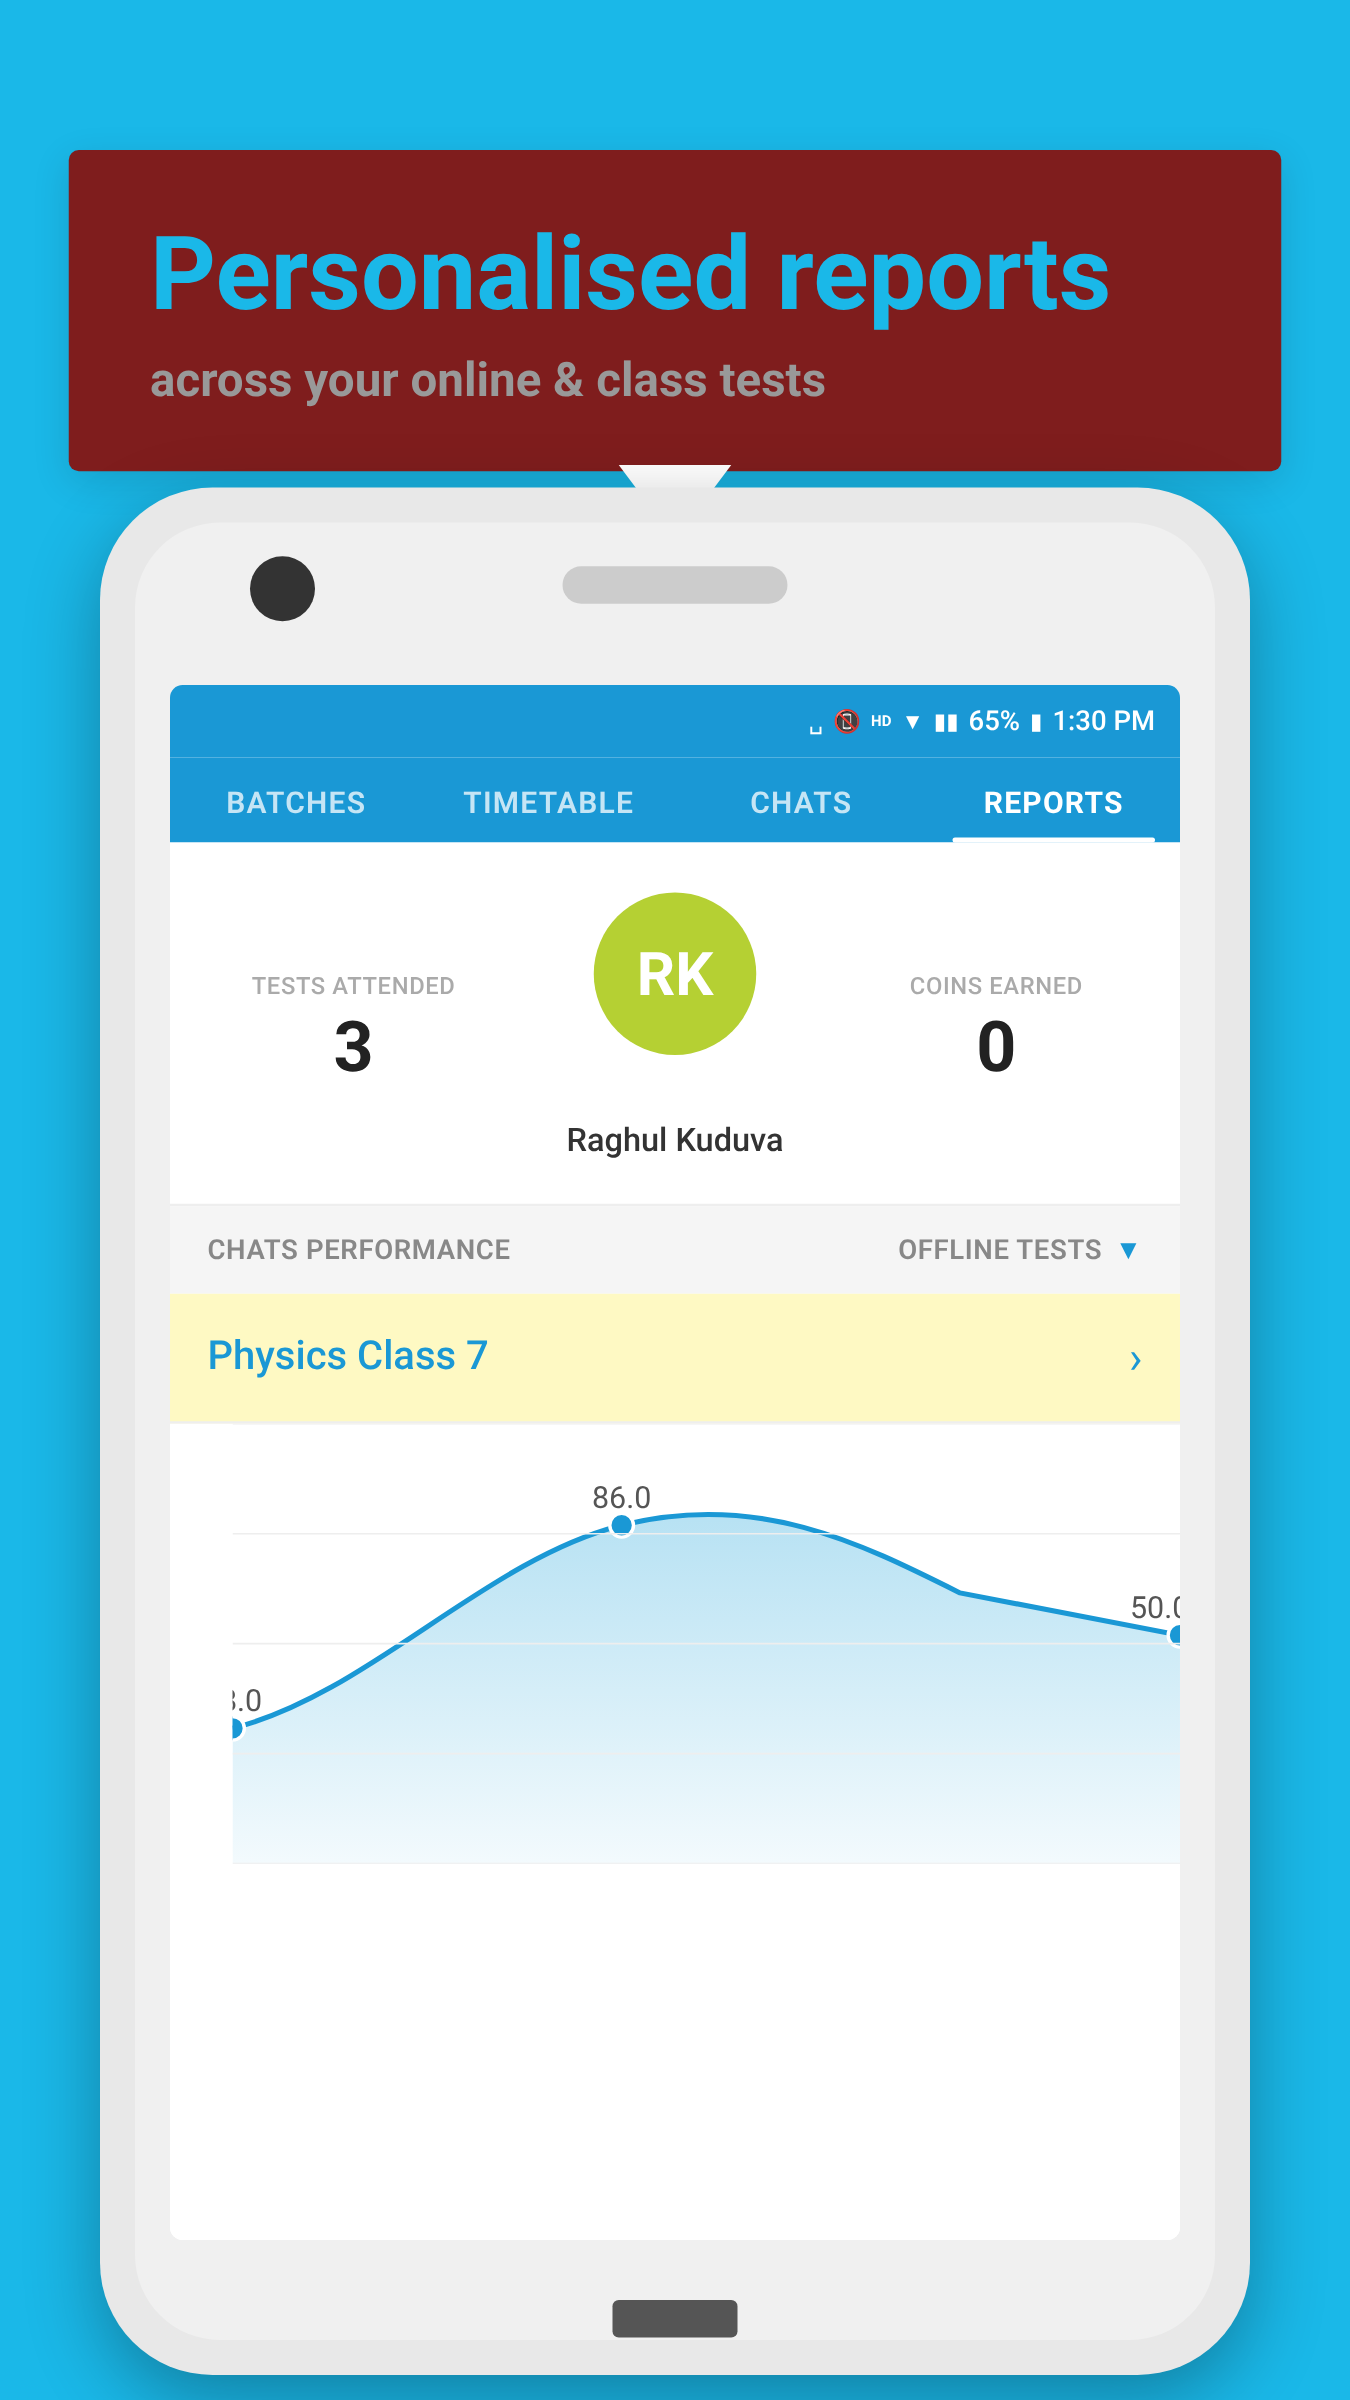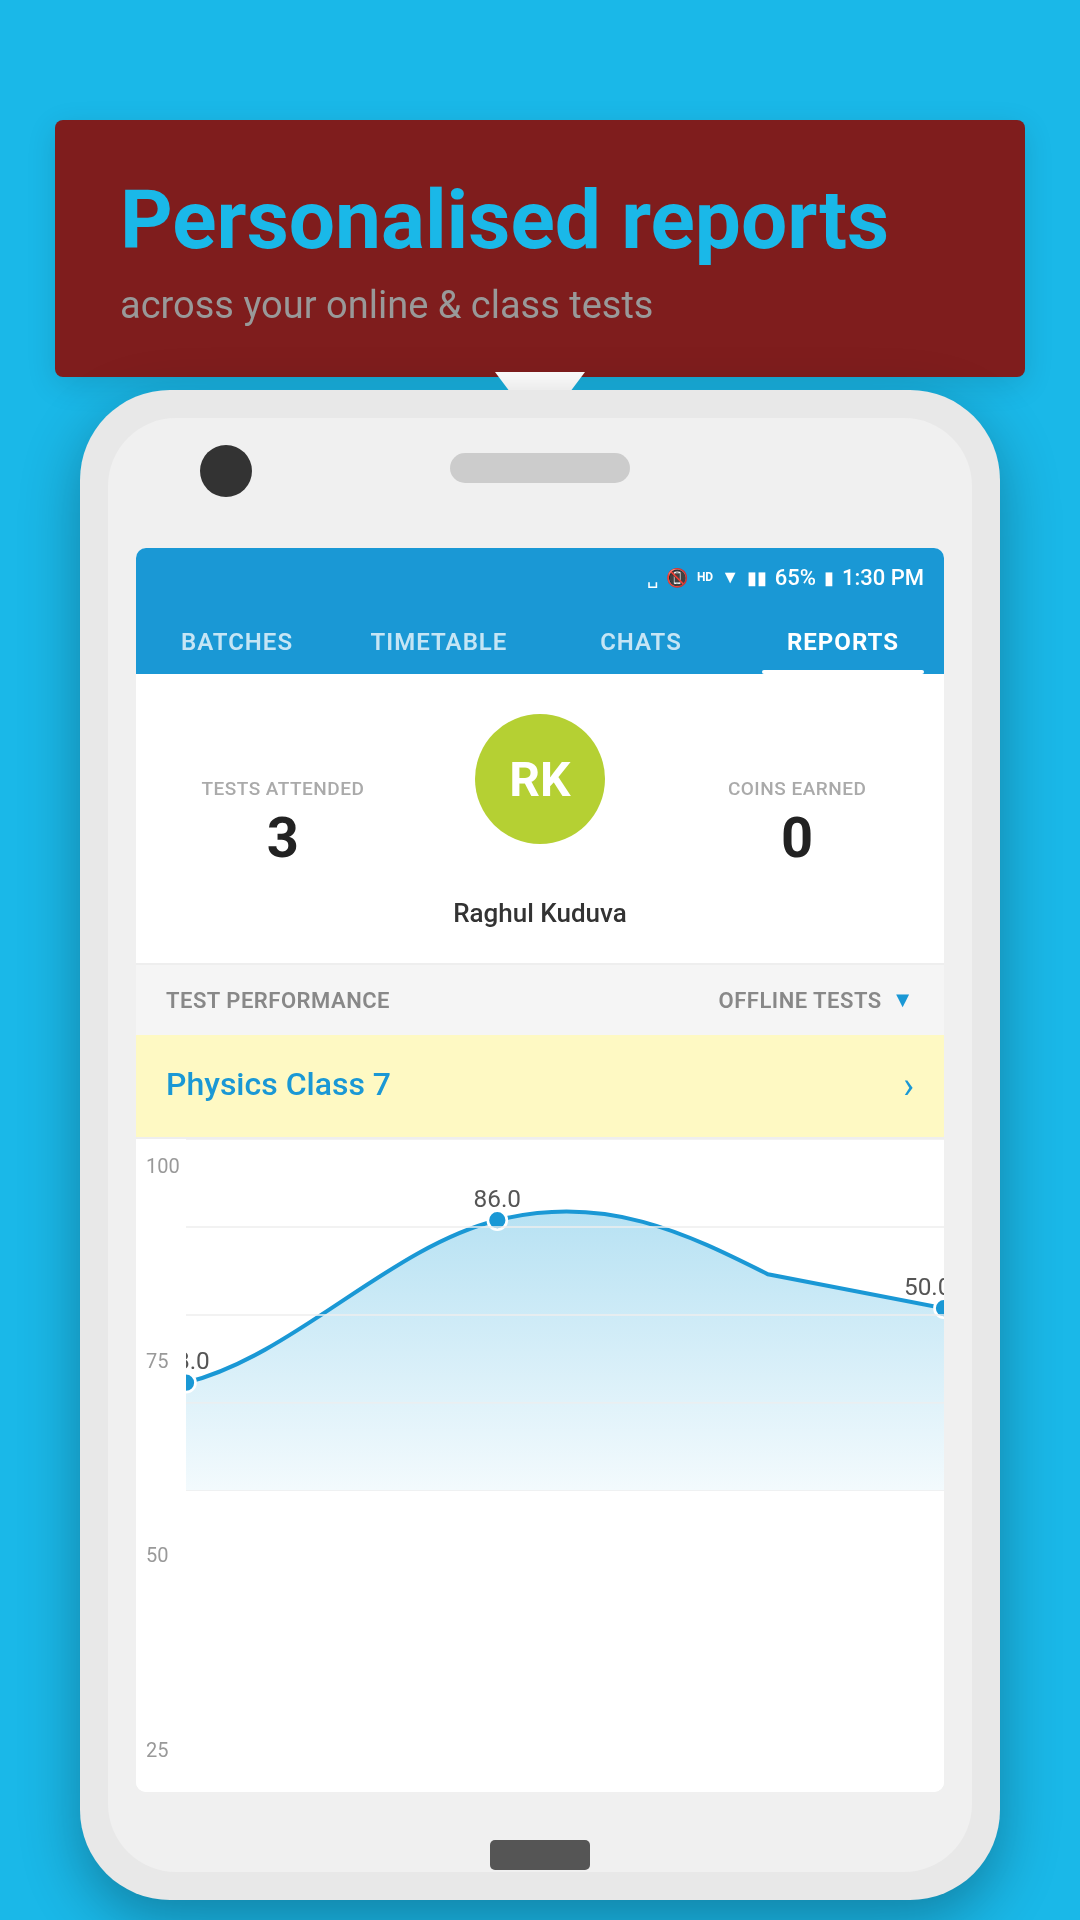--- a/index.html
+++ b/index.html
@@ -43,21 +43,21 @@
       font-size: 82px;
       font-weight: 700;
       color: #1ab8e8;
       line-height: 1.1;
       margin-bottom: 18px;
     }
 
     .tooltip-subtitle {
       font-size: 38px;
       color: #999;
-      font-weight: 400;
+      font-weight: 700;
     }
 
     
     .phone-wrapper {
       position: absolute;
       top: 390px;
       left: 80px;
       right: 80px;
       bottom: 20px;
     }
@@ -408,39 +408,33 @@
 
           <div class="stat-block">
             <div class="stat-label">COINS EARNED</div>
             <div class="stat-value">0</div>
           </div>
         </div>
 
         <div class="divider"></div>
 
         <div class="perf-bar">
-          <span class="perf-label">TEST PERFORMANCE</span>
+          <span class="perf-label">CHATS PERFORMANCE</span>
           <div class="offline-btn">
             <span>OFFLINE TESTS</span>
             <span class="chevron-down">▼</span>
           </div>
         </div>
 
         <div class="class-row">
           <span class="class-name">Physics Class 7</span>
           <span class="class-chevron">›</span>
         </div>
 
         <div class="chart-area">
-          <div class="chart-y-labels">
-            <span class="y-label">100</span>
-            <span class="y-label">75</span>
-            <span class="y-label">50</span>
-            <span class="y-label">25</span>
-          </div>
 
           <svg class="chart-svg" viewBox="0 0 560 260" preserveAspectRatio="none">
             <defs>
               <linearGradient id="chartGrad" x1="0" y1="0" x2="0" y2="1">
                 <stop offset="0%" stop-color="#87CEEB" stop-opacity="0.6"></stop>
                 <stop offset="100%" stop-color="#87CEEB" stop-opacity="0.1"></stop>
               </linearGradient>
             </defs>
 
             <path d="M 0 260 L 0 180 C 80 160, 150 80, 230 60 C 310 40, 370 70, 430 100 L 560 125 L 560 260 Z" fill="url(#chartGrad)" stroke="none"></path>

